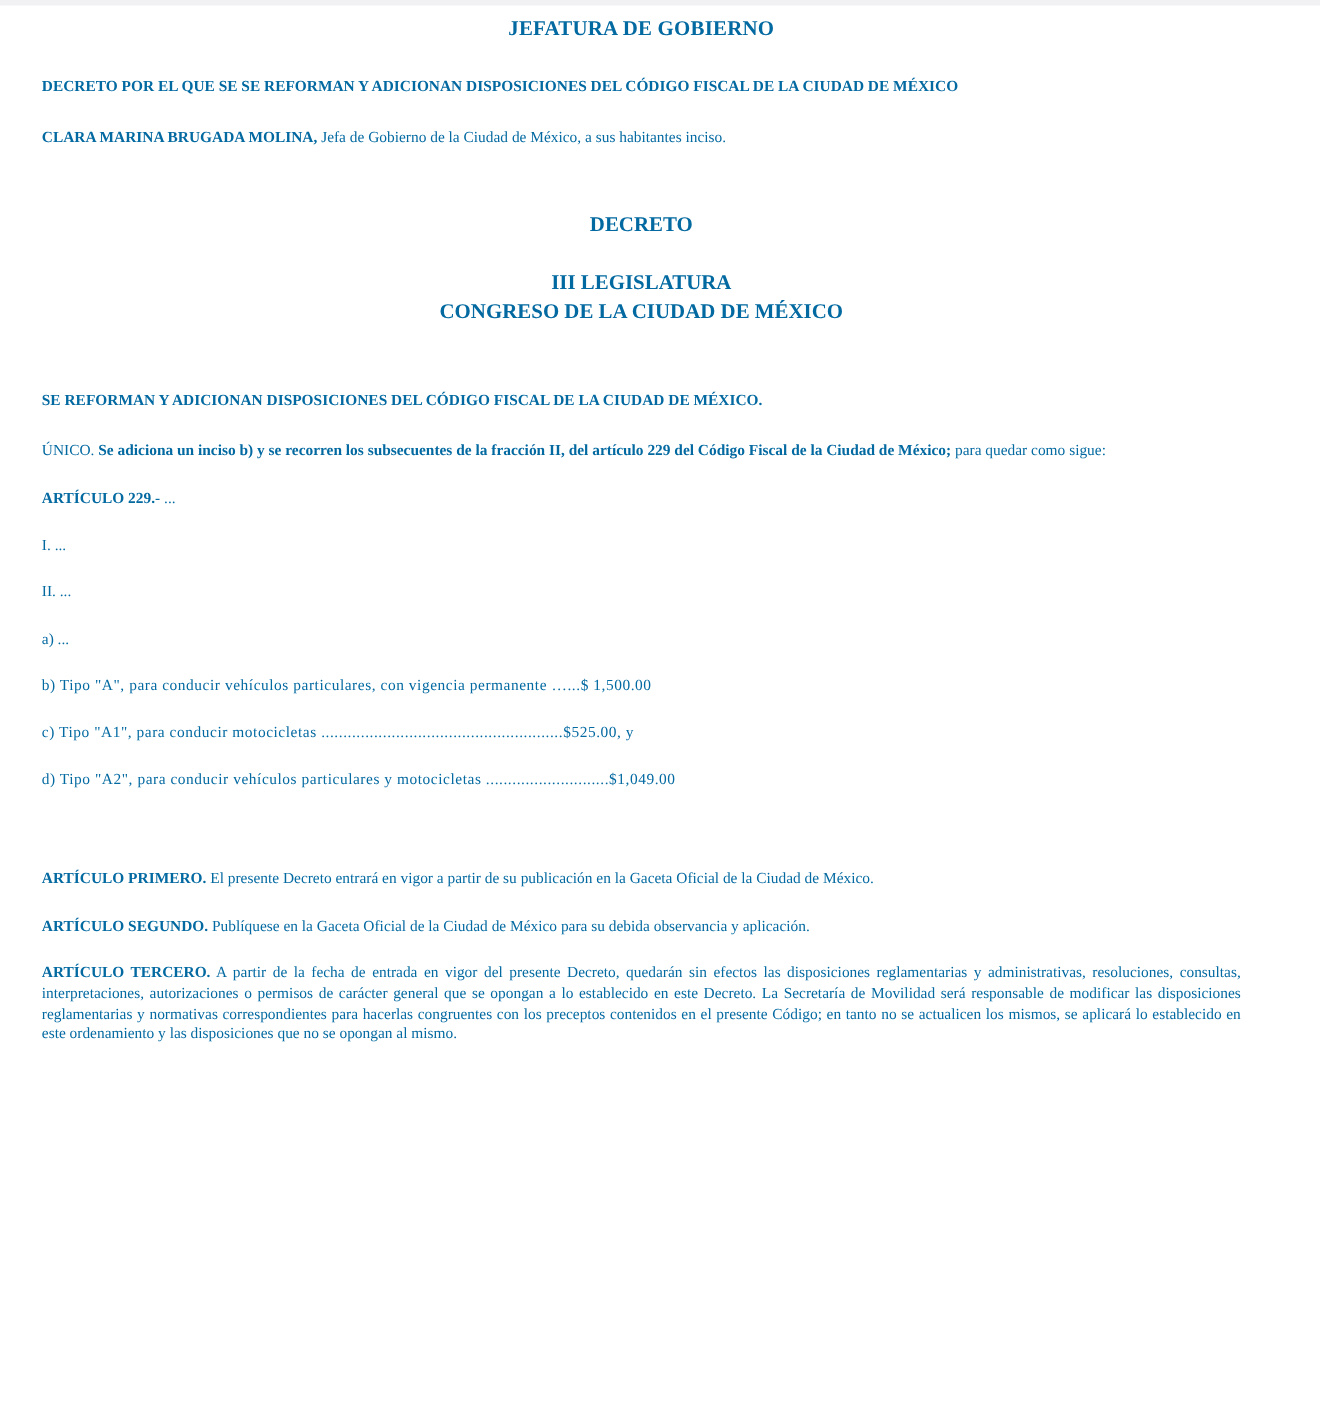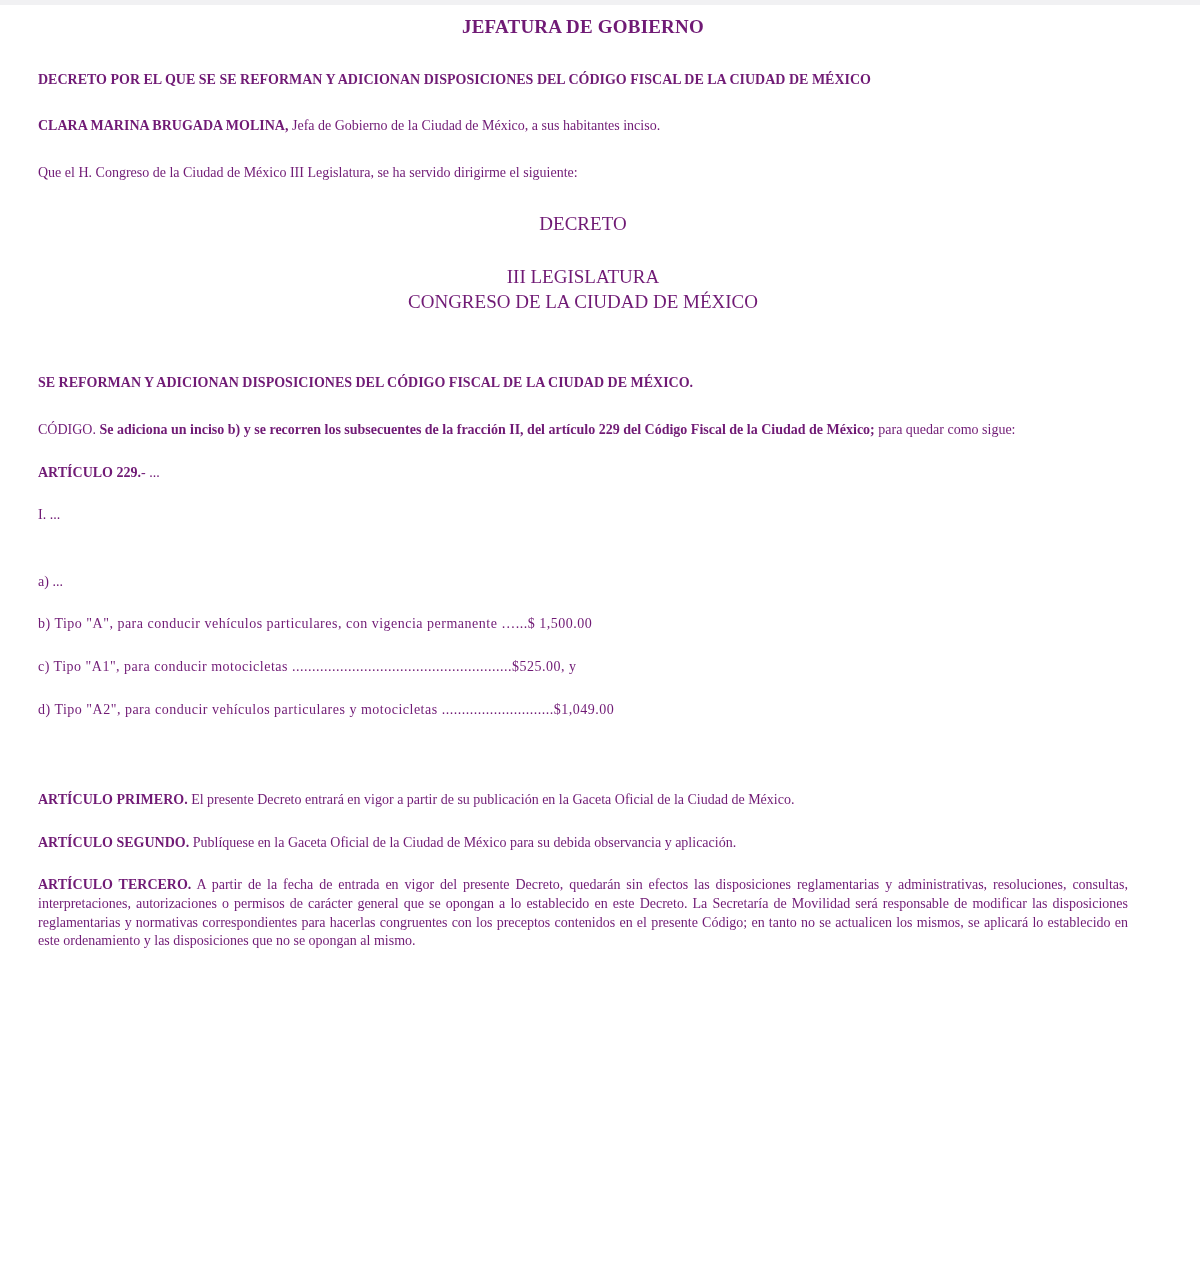--- a/index.html
+++ b/index.html
@@ -7,21 +7,21 @@
     padding: 0;
     background: #ffffff;
   }
   .page {
     position: relative;
     width: 1200px;
     height: 1288px;
     background: #ffffff;
     overflow: hidden;
     font-family: "Liberation Serif", "DejaVu Serif", serif;
-    color: #701a75;
+    color: #0369a1;
   }
   .top-band {
     position: absolute;
     top: 0; left: 0;
     width: 1200px;
     height: 5px;
     background: #f1f1f3;
   }
   .content {
     position: absolute;
@@ -47,21 +47,21 @@
   p.left {
     text-align: left;
   }
   .b { font-weight: bold; }
   .r { font-weight: normal; }
   .sp-xl { height: 32px; }
   .sp-lg { height: 28px; }
   .sp-md { height: 24px; }
   .center-head {
     text-align: center;
-    font-weight: normal;
+    font-weight: bold;
     font-size: 19px;
     line-height: 1.33;
     margin: 0;
   }
   .leader {
     letter-spacing: 0.5px;
   }
 </style>
 </head>
 <body>
@@ -77,52 +77,52 @@
     <div class="sp-xl"></div>
 
     <p class="block left" style="font-weight:bold;">DECRETO POR EL QUE SE SE REFORMAN Y ADICIONAN DISPOSICIONES DEL CÓDIGO FISCAL DE LA CIUDAD DE MÉXICO</p>
 
     <div class="sp-lg"></div>
 
     <p class="block left"><span class="b">CLARA MARINA BRUGADA MOLINA,</span><span class="r"> Jefa de Gobierno de la Ciudad de México, a sus habitantes inciso.</span></p>
 
     <div class="sp-lg"></div>
 
-    <p class="block left">Que el H. Congreso de la Ciudad de México III Legislatura, se ha servido dirigirme el siguiente:</p>
 
     <div class="sp-lg"></div>
 
     <p class="center-head">DECRETO</p>
 
     <div class="sp-lg"></div>
 
     <p class="center-head">III LEGISLATURA</p>
     <p class="center-head">CONGRESO DE LA CIUDAD DE MÉXICO</p>
 
     <div class="sp-xl"></div>
 
 
     <div class="sp-lg"></div>
 
     <p class="block left" style="font-weight:bold;">SE REFORMAN Y ADICIONAN DISPOSICIONES DEL CÓDIGO FISCAL DE LA CIUDAD DE MÉXICO.</p>
 
     <div class="sp-lg"></div>
 
-    <p class="block"><span class="r">CÓDIGO.</span><span class="b"> Se adiciona un inciso b) y se recorren los subsecuentes de la fracción II, del artículo 229 del Código Fiscal de la Ciudad de México;</span><span class="r"> para quedar como sigue:</span></p>
+    <p class="block"><span class="r">ÚNICO.</span><span class="b"> Se adiciona un inciso b) y se recorren los subsecuentes de la fracción II, del artículo 229 del Código Fiscal de la Ciudad de México;</span><span class="r"> para quedar como sigue:</span></p>
 
     <div class="sp-md"></div>
 
     <p class="block left"><span class="b">ARTÍCULO 229.</span><span class="r">- ...</span></p>
 
     <div class="sp-md"></div>
 
     <p class="block left">I. ...</p>
 
     <div class="sp-md"></div>
 
+    <p class="block left">II. ...</p>
 
     <div class="sp-md"></div>
 
     <p class="block left">a) ...</p>
 
     <div class="sp-md"></div>
 
     <p class="block left leader">b) Tipo "A", para conducir vehículos particulares, con vigencia permanente …...$ 1,500.00</p>
 
     <div class="sp-md"></div>

